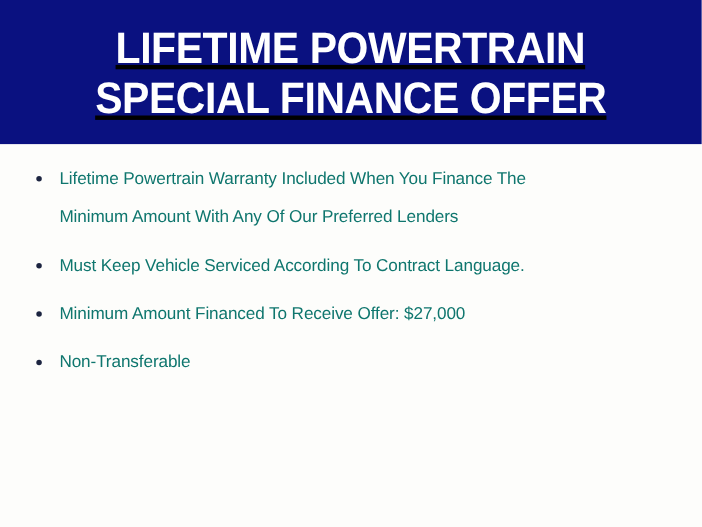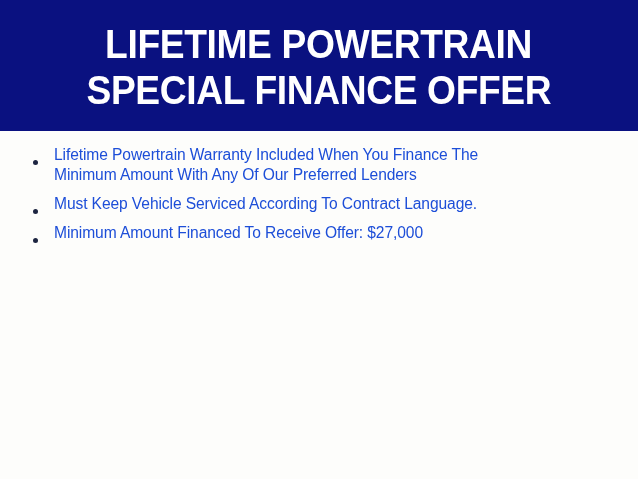--- a/index.html
+++ b/index.html
@@ -26,20 +26,21 @@
   .header-band {
     background: #0a1180;
     height: 131px;
     flex: 0 0 131px;
     display: flex;
     flex-direction: column;
     align-items: center;
     justify-content: center;
     padding-top: 2px;
     box-sizing: border-box;
+    text-decoration: underline;
   }
   .title-line {
     color: #ffffff;
     font-family: "Liberation Sans", sans-serif;
     font-weight: bold;
     font-size: 40px;
     line-height: 46px;
     letter-spacing: -0.4px;
     text-align: center;
     transform: scaleX(0.93);
@@ -55,24 +56,24 @@
   }
   .bullet-list {
     list-style: none;
     margin: 0;
     padding: 0;
   }
   .bullet-item {
     position: relative;
     padding-left: 40px;
     margin: 0 0 9px 0;
-    color: #1d4ed8;
+    color: #0f766e;
     font-family: "Liberation Sans", sans-serif;
     font-size: 15.6px;
-    line-height: 20px;
+    line-height: 35px;
     letter-spacing: -0.1px;
   }
   .bullet-dot {
     position: absolute;
     left: 19px;
     top: 15px;
     width: 5px;
     height: 5px;
     border-radius: 50%;
     background: #1c2440;
@@ -106,17 +107,21 @@
         <span class="bullet-dot"></span>
         <span class="bullet-text">Must Keep Vehicle Serviced According To Contract Language.</span>
       </li>
 
       <li class="bullet-item">
         <span class="bullet-dot"></span>
         <span class="bullet-text">Minimum Amount Financed To Receive Offer: $27,000</span>
       </li>
 
 
+      <li class="bullet-item">
+        <span class="bullet-dot"></span>
+        <span class="bullet-text">Non-Transferable</span>
+      </li>
 
     </ul>
   </div>
 
 </div>
 
 </body></html>

